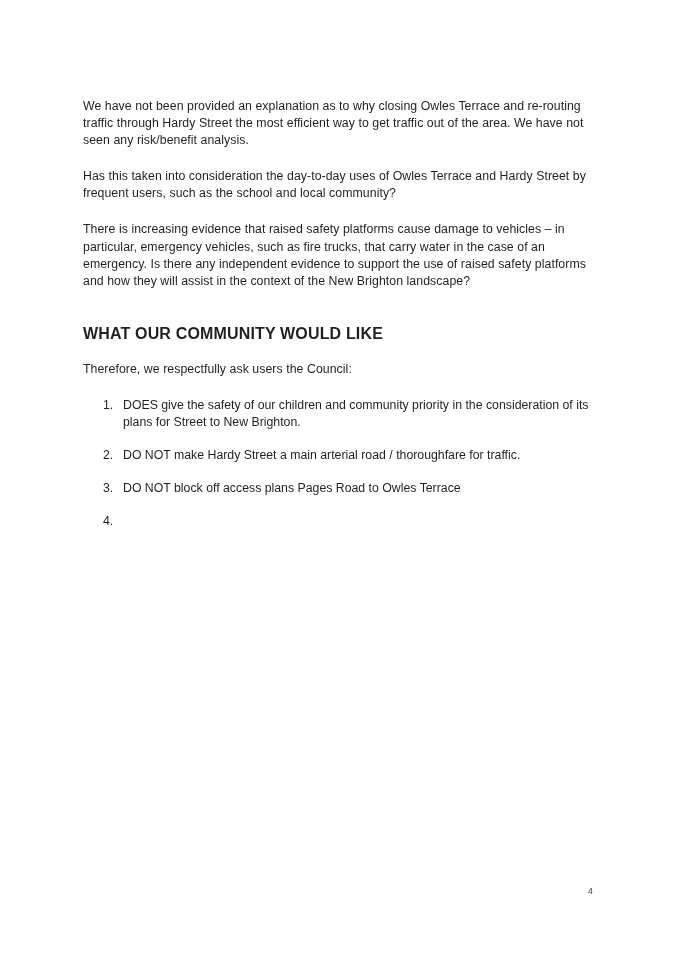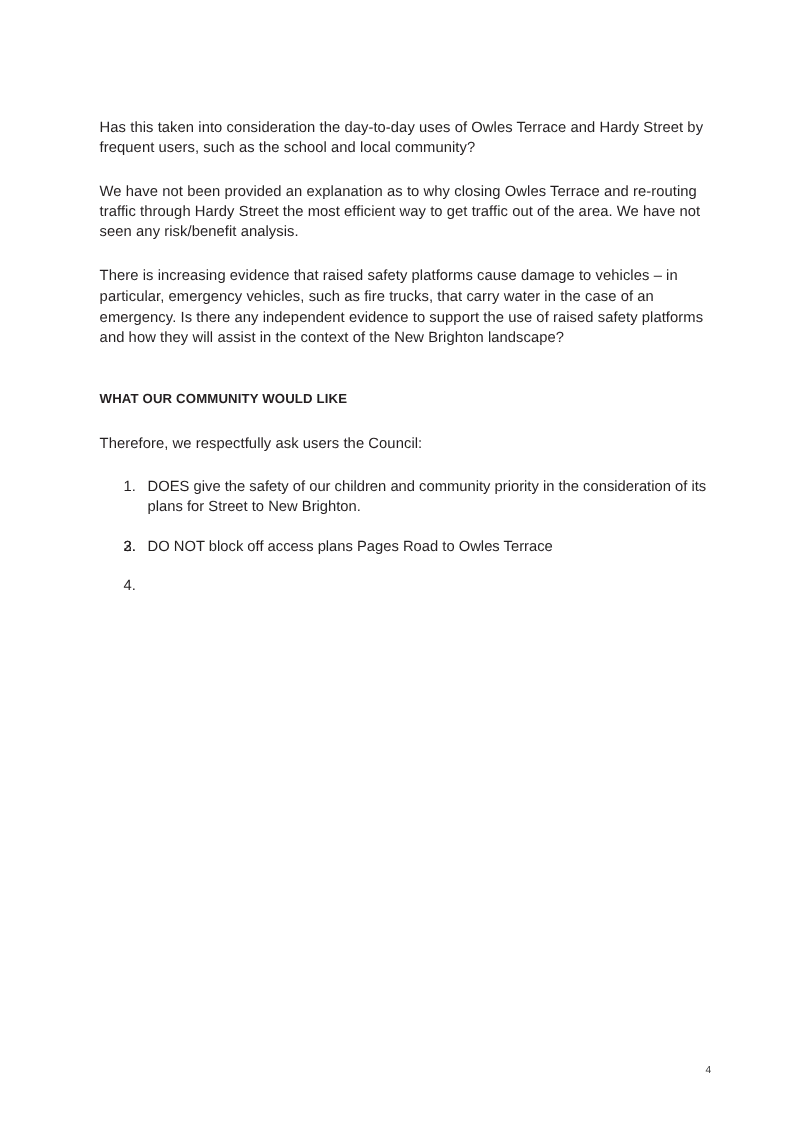--- a/index.html
+++ b/index.html
@@ -28,21 +28,21 @@
     font-size: 12.3px;
     line-height: 17.1px;
     margin: 0 0 19px 0;
     text-align: left;
     letter-spacing: 0.005em;
   }
   .para:last-child {
     margin-bottom: 0;
   }
   .section-heading {
-    font-size: 11px;
+    font-size: 16px;
     line-height: 17.1px;
     font-weight: bold;
     margin: 0 0 19px 0;
     letter-spacing: 0.01em;
   }
   .spacer-line {
     height: 16px;
   }
   ol.asks {
     margin: 0;
@@ -82,39 +82,40 @@
     top: 0;
   }
 </style>
 </head>
 <body>
 
 <div id="page">
 
   <div id="content">
 
+    <p class="para">We have not been provided an explanation as to why closing Owles Terrace and re-routing traffic through Hardy Street the most efficient way to get traffic out of the area. We have not seen any risk/benefit analysis.</p>
+
     <p class="para">Has this taken into consideration the day-to-day uses of Owles Terrace and Hardy Street by frequent users, such as the school and local community?</p>
-
-    <p class="para">We have not been provided an explanation as to why closing Owles Terrace and re-routing traffic through Hardy Street the most efficient way to get traffic out of the area. We have not seen any risk/benefit analysis.</p>
 
     <p class="para">There is increasing evidence that raised safety platforms cause damage to vehicles – in particular, emergency vehicles, such as fire trucks, that carry water in the case of an emergency. Is there any independent evidence to support the use of raised safety platforms and how they will assist in the context of the New Brighton landscape?</p>
 
     <div class="spacer-line"></div>
 
     <p class="section-heading">WHAT OUR COMMUNITY WOULD LIKE</p>
 
     <p class="para">Therefore, we respectfully ask users the Council:</p>
 
     <ol class="asks">
       <li>
         <span class="num">1.</span>
         <span class="txt">DOES give the safety of our children and community priority in the consideration of its plans for Street to New Brighton.</span>
       </li>
       <li>
         <span class="num">2.</span>
+        <span class="txt">DO NOT make Hardy Street a main arterial road / thoroughfare for traffic.</span>
       </li>
       <li>
         <span class="num">3.</span>
         <span class="txt">DO NOT block off access plans Pages Road to Owles Terrace</span>
       </li>
       <li>
         <span class="num">4.</span>
       </li>
     </ol>
 

